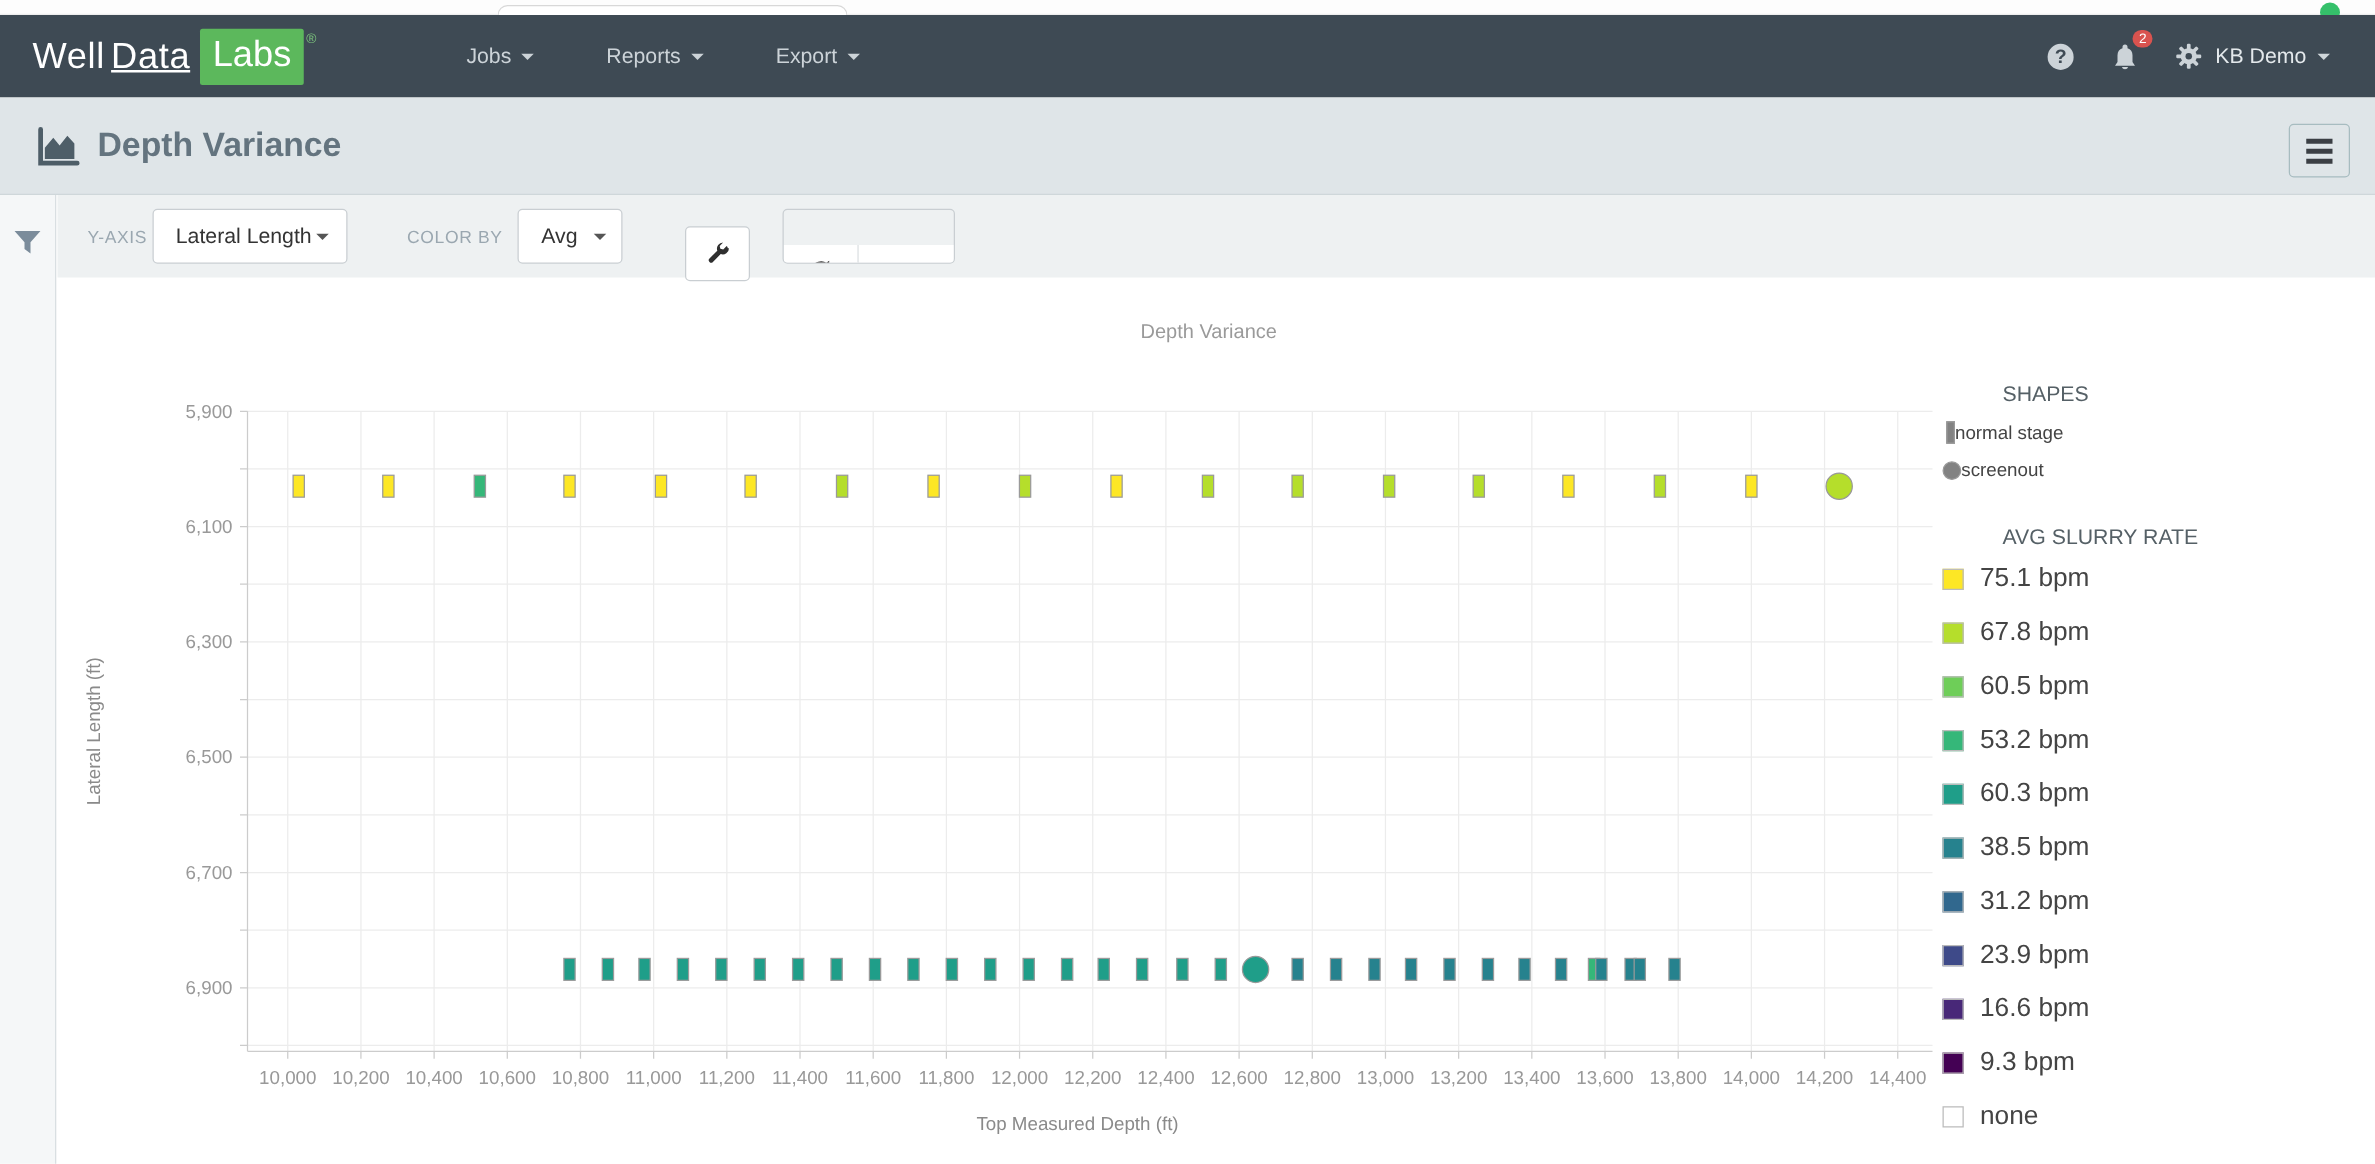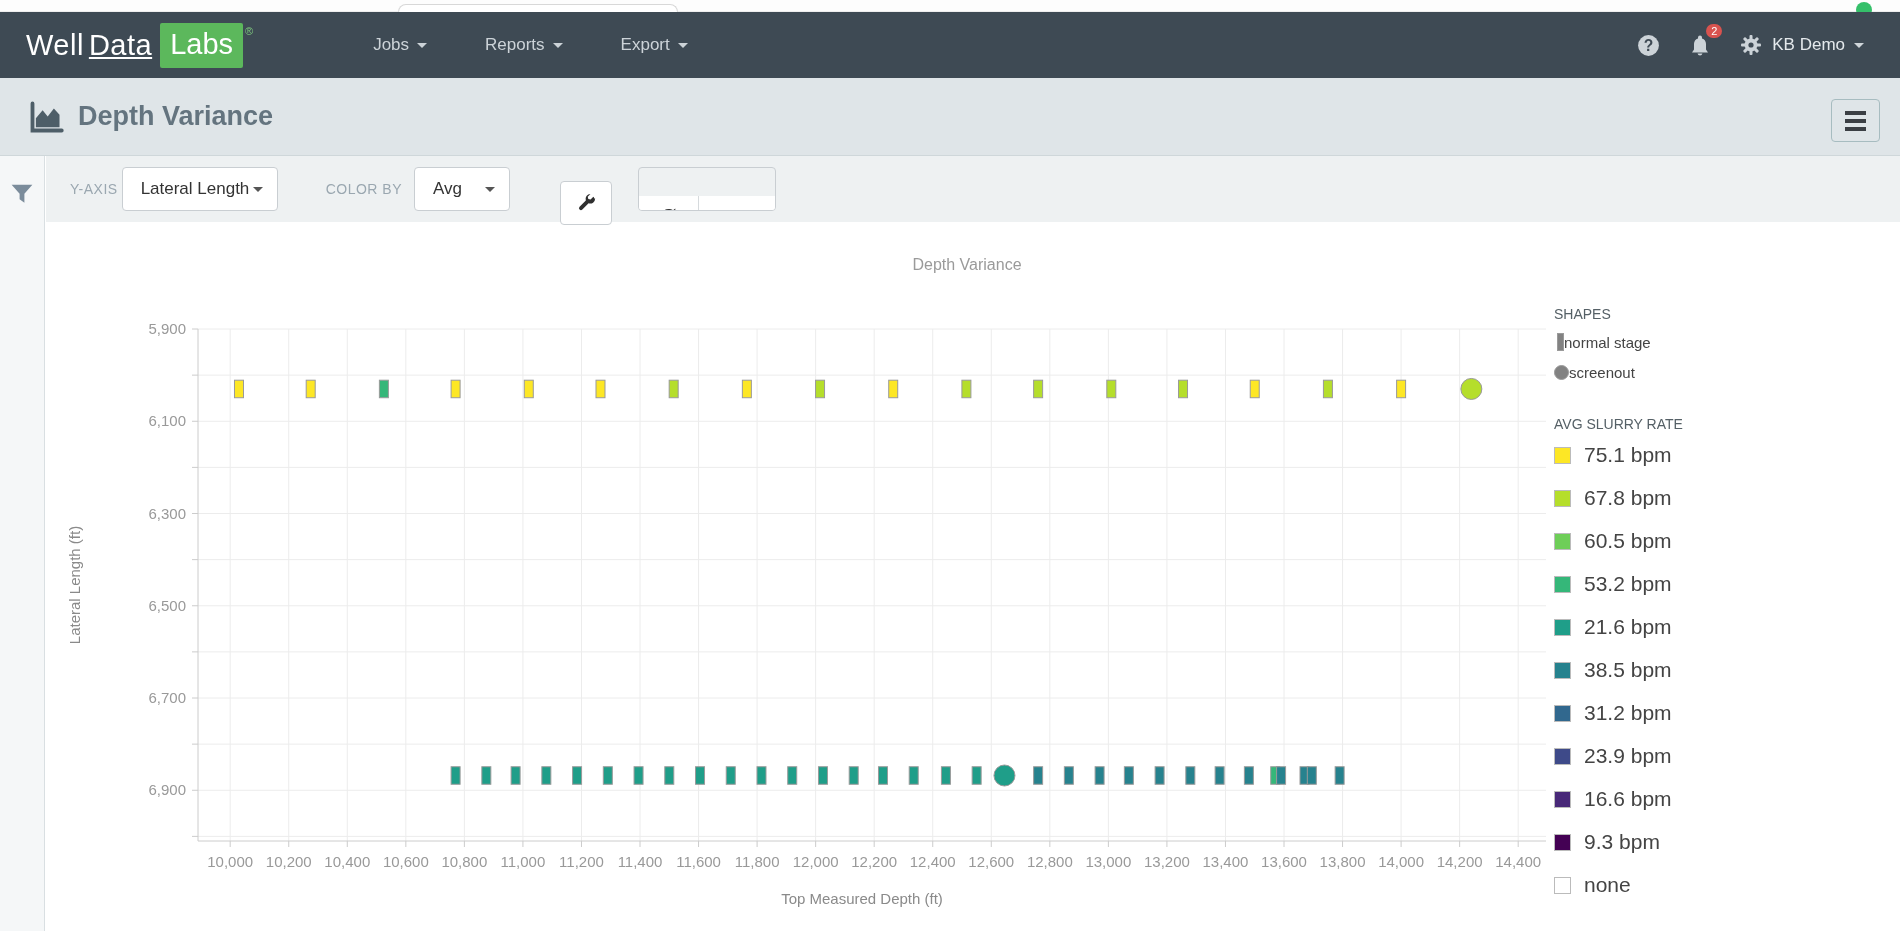--- a/index.html
+++ b/index.html
@@ -39,34 +39,34 @@
   .filter-rail .funnel { margin:26px 0 0 10px; cursor:pointer; }
   .main { position:absolute; left:46px; top:156px; width:1854px; height:775px; background:#fff; }
   .toolbar { position:absolute; left:0; top:0; width:1854px; height:66px; background:#eef1f2; display:flex; align-items:center; }
   .tb-label { color:#9aa7b0; font-size:14px; letter-spacing:.5px; }
   .lbl-yaxis { margin-left:24px; }
   .select { background:#fff; border:1px solid #c9ced2; border-radius:4px; height:44px; display:flex; align-items:center; justify-content:space-between; padding:0 14px 0 18px; font-size:17px; color:#333; cursor:pointer; }
   .select .caret-down { border-top-color:#555; border-left-width:5px; border-right-width:5px; }
   .sel-y { width:156px; margin-left:4px; }
   .lbl-colorby { margin-left:48px; }
   .sel-color { width:296px; margin-left:10px; }
-  .sel-agg { width:96px; margin-left:12px;gap:13px; }
+  .sel-agg { width:84px; margin-left:12px;gap:13px; }
   .btn { background:#fff; border:1px solid #c9ced2; border-radius:4px; height:44px; display:flex; align-items:center; justify-content:center; color:#333; font-size:17px; cursor:pointer;margin-top:28px; }
   .btn-wrench { width:52px; margin-left:50px; }
   .btn-group { display:flex; margin-left:26px; border:1px solid #c9ced2; border-radius:4px; overflow:hidden; height:44px; }
   .btn-group .btn { border:none; border-radius:0; height:42px; }
   .btn-refresh { width:60px; border-right:1px solid #d6dadd !important; }
   .btn-reset { width:76px; }
 
   .chart-area { position:absolute; left:0; top:66px; width:1854px; height:709px; }
   svg text { font-family:"Liberation Sans","DejaVu Sans",sans-serif; }
 
   
   .legend { position:absolute; left:1508px; top:84px; width:330px; }
-  .legend-header { color:#556066; font-size:14px; margin-bottom:11px; }
+  .legend-header { color:#556066; font-size:17px; margin-bottom:11px;margin-left:48px; }
   .legend-row { display:flex; align-items:center; margin-bottom:13px; color:#444; font-size:15px;text-align:center; }
   .legend-row .sym-bar { width:7px; height:18px; background:#828282; border:1px solid #9a9a9a; margin-left:3px; }
   .legend-row .sym-circle { width:15px; height:15px; border-radius:50%; background:#828282; border:1px solid #9a9a9a; }
   .legend-gap { height:22px; }
   .legend-color-row { display:flex; align-items:center; gap:13px; margin-bottom:19px; color:#444; font-size:21px; }
   .swatch { width:17px; height:17px; border:1px solid #bbb; }
 </style>
 </head>
 <body>
 
@@ -358,21 +358,21 @@
         <div class="legend-color-row">
           <span class="swatch" style="background:#6ece58"></span>
           <span>60.5 bpm</span>
         </div>
         <div class="legend-color-row">
           <span class="swatch" style="background:#35b779"></span>
           <span>53.2 bpm</span>
         </div>
         <div class="legend-color-row">
           <span class="swatch" style="background:#1f9e89"></span>
-          <span>21.6 bpm</span>
+          <span>60.3 bpm</span>
         </div>
         <div class="legend-color-row">
           <span class="swatch" style="background:#26828e"></span>
           <span>38.5 bpm</span>
         </div>
         <div class="legend-color-row">
           <span class="swatch" style="background:#31688e"></span>
           <span>31.2 bpm</span>
         </div>
         <div class="legend-color-row">

